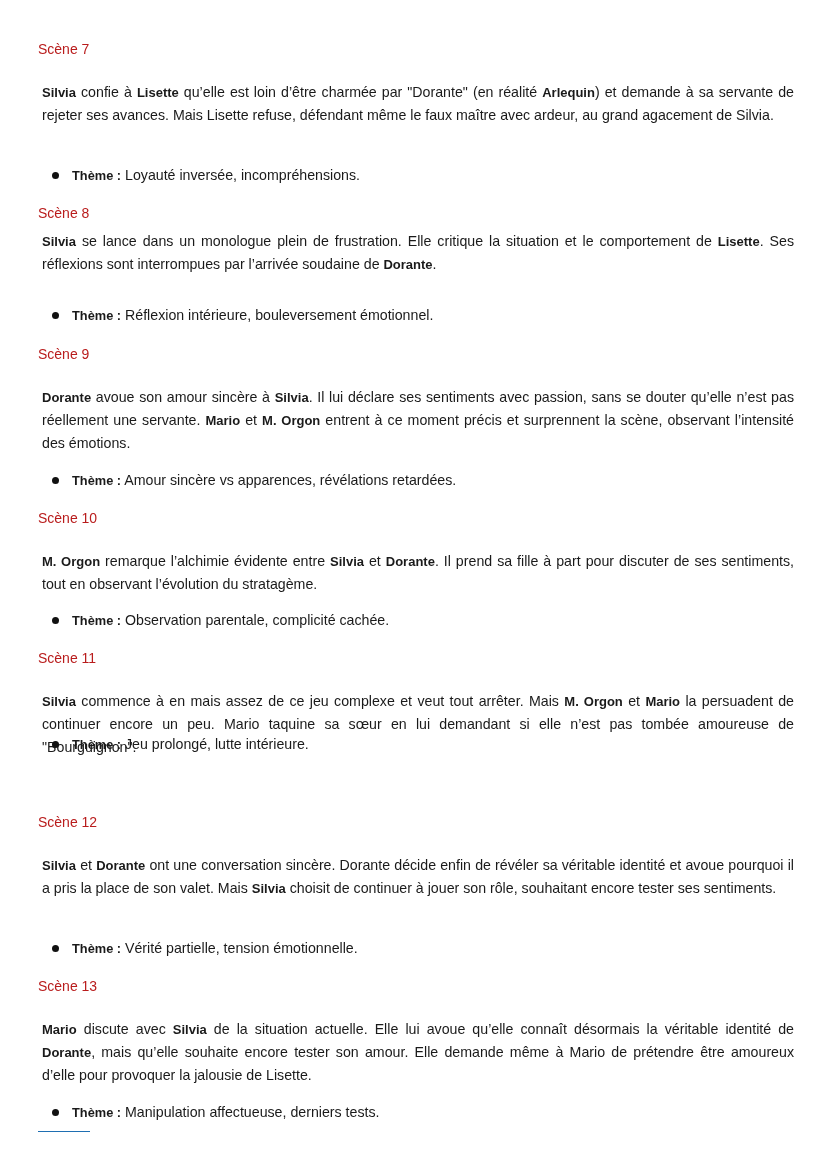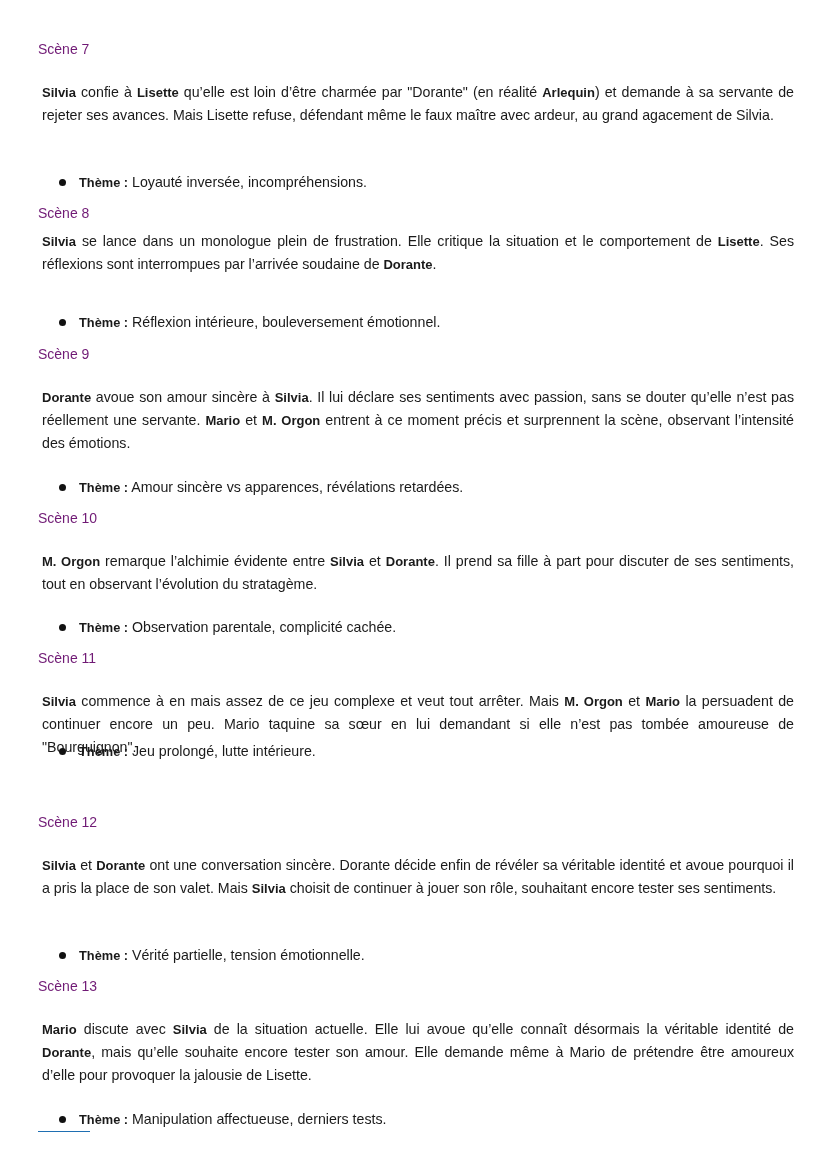--- a/index.html
+++ b/index.html
@@ -18,21 +18,21 @@
   .page {
     position: absolute;
     left: 38px;
     top: 0;
     width: 752px;
   }
   .scene-heading {
     position: absolute;
     left: 0;
     font-size: 14px;
-    color: #701a75;
+    color: #b91c1c;
     font-weight: normal;
     margin: 0;
     line-height: 18px;
   }
   .para {
     position: absolute;
     left: 0;
     width: 752px;
     font-size: 14.2px;
     line-height: 23px;
@@ -41,21 +41,21 @@
   }
   .para b {
     font-weight: bold;
     font-size: 13px;
   }
   .theme {
     position: absolute;
     left: 14px;
     font-size: 14.2px;
     line-height: 18px;
-    margin: 7px;
+    margin: 0;
     white-space: nowrap;
   }
   .bullet {
     display: inline-block;
     width: 7px;
     height: 7px;
     background: #111;
     border-radius: 50%;
     margin-right: 13px;
     vertical-align: middle;

